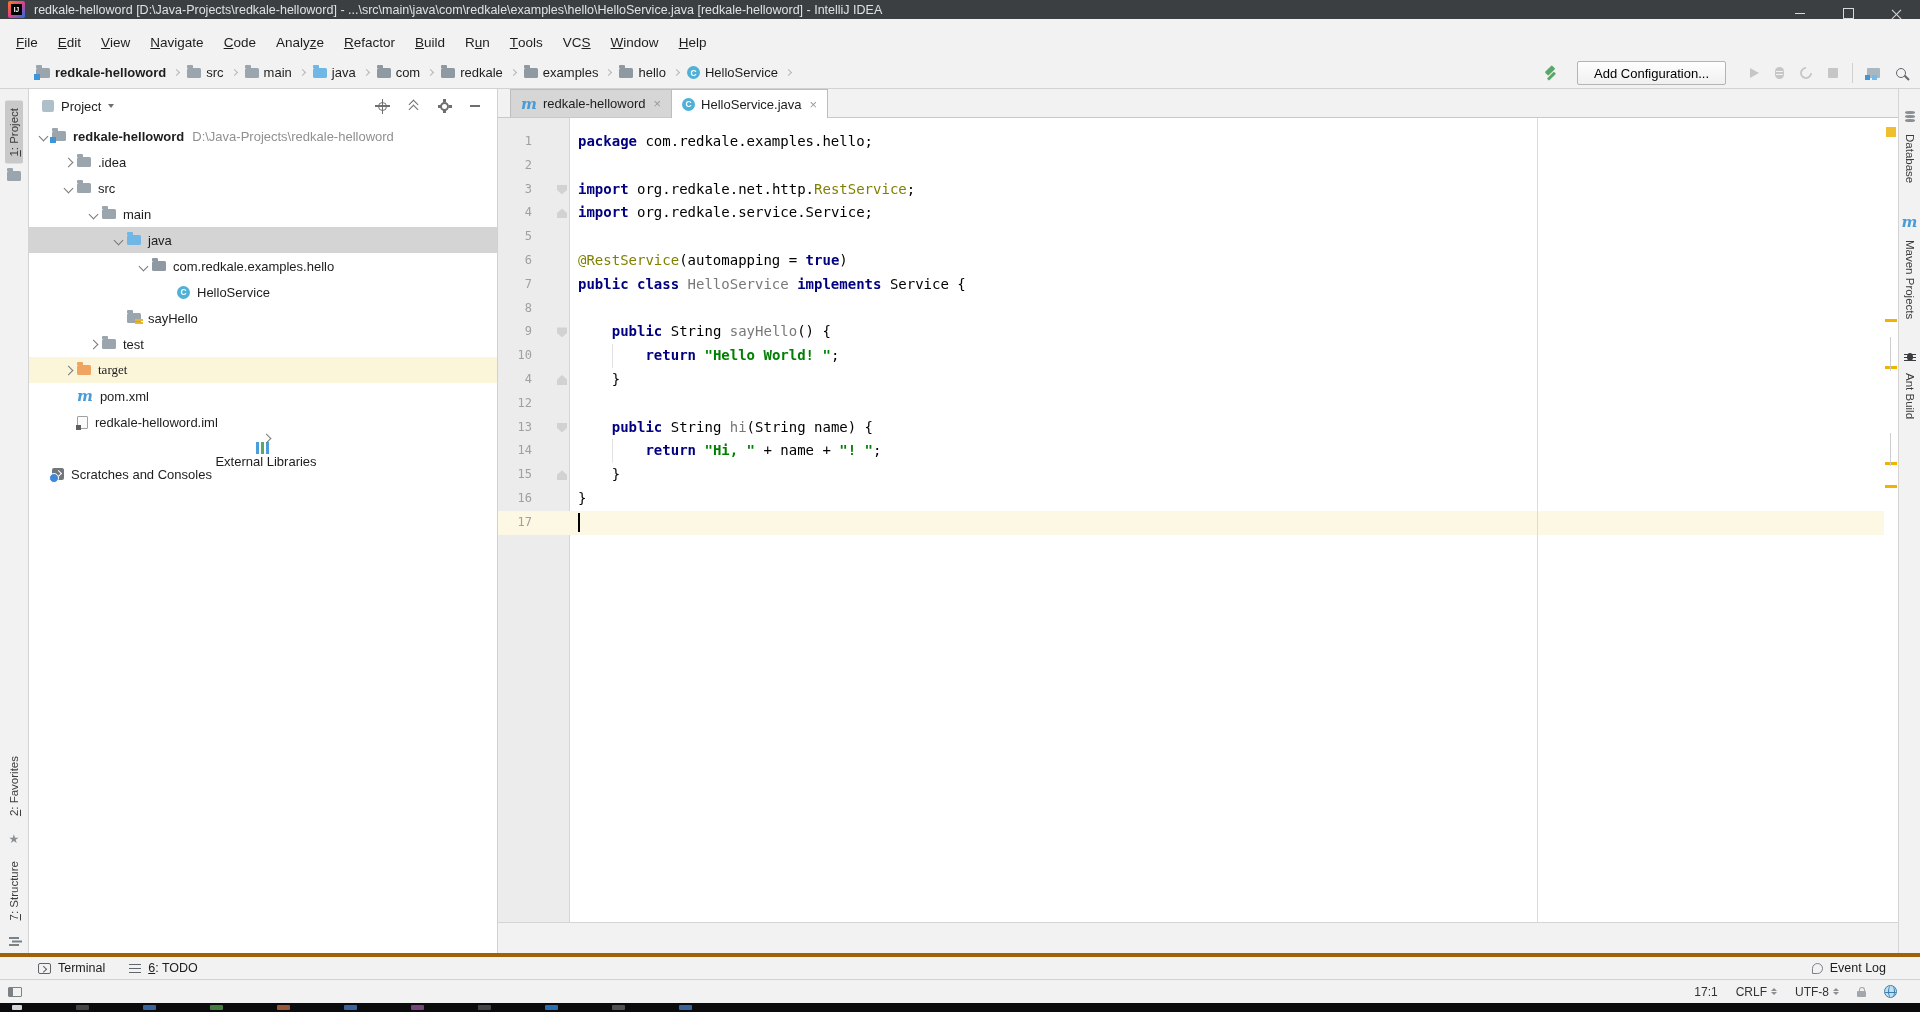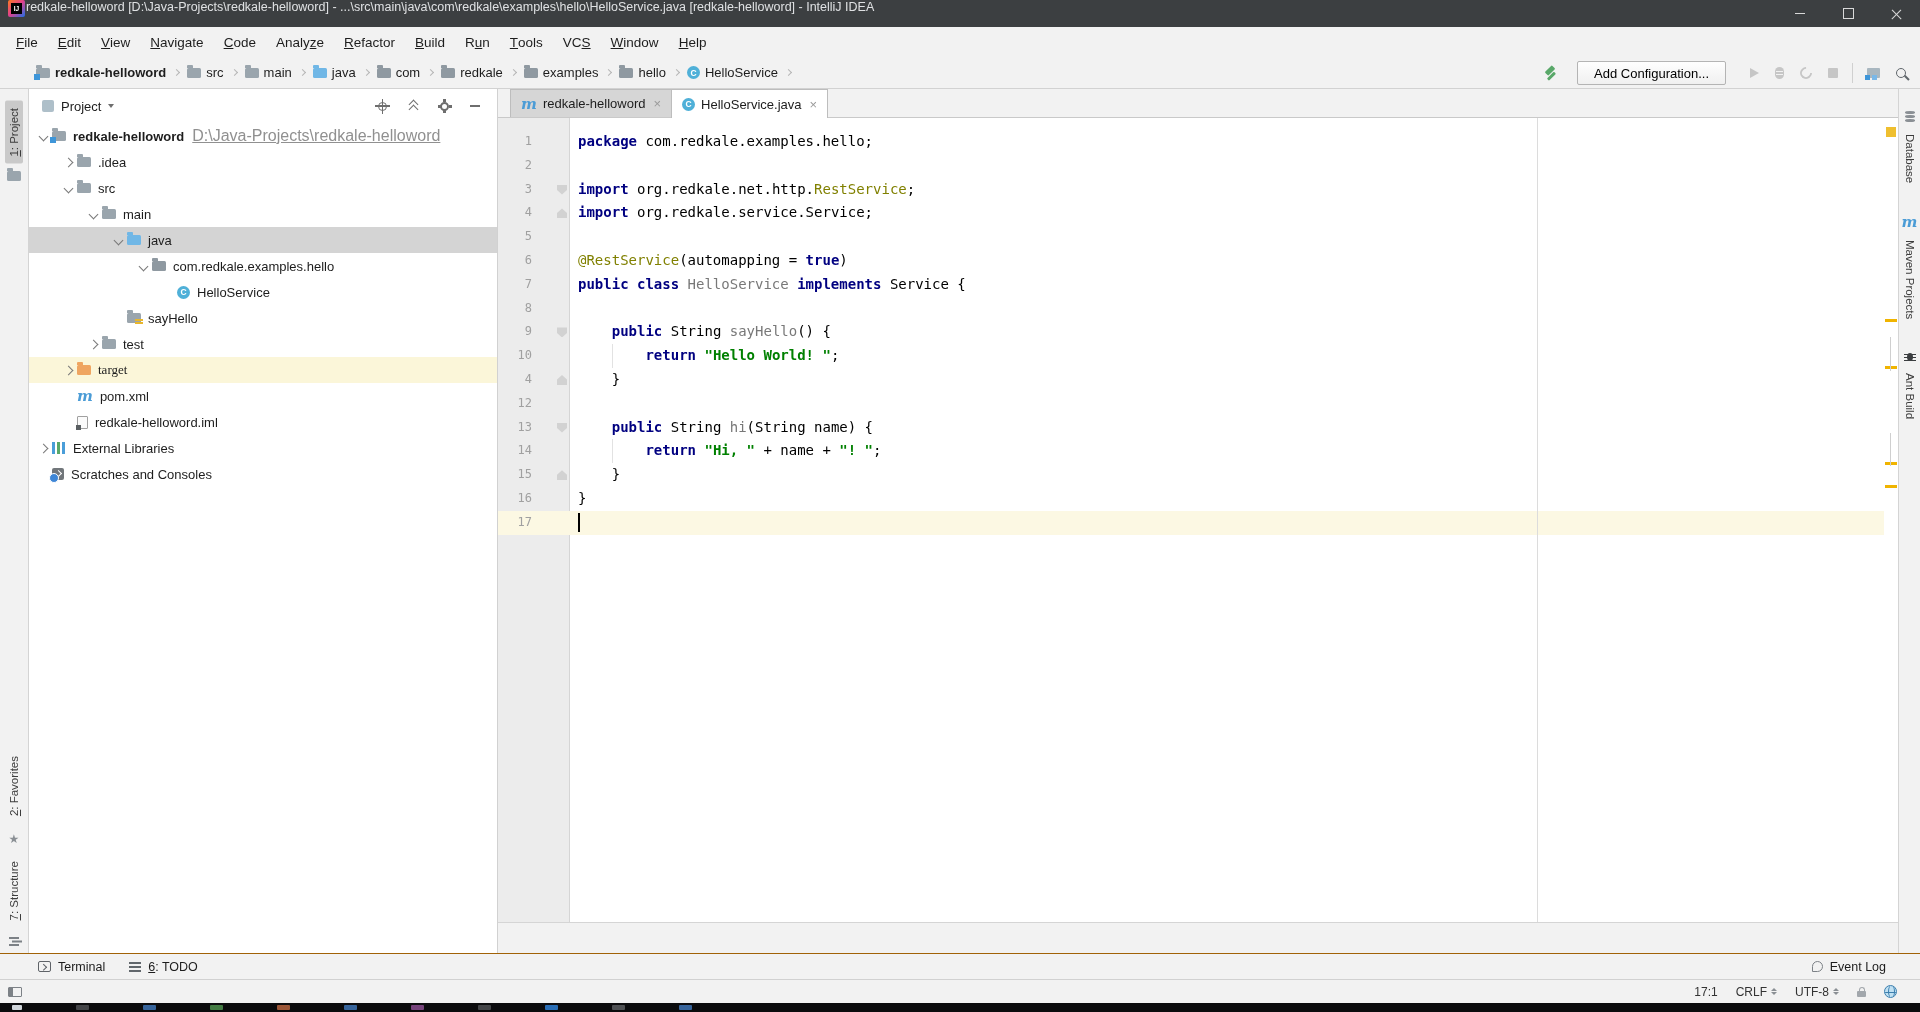--- a/index.html
+++ b/index.html
@@ -1,21 +1,21 @@
 <!DOCTYPE html>
 <html><head>
 <meta charset="utf-8">
 <style>
   html,body{margin:0;padding:0;background:#888;}
   *{box-sizing:border-box;}
   .app{position:relative;width:1920px;height:1012px;background:#f2f2f2;overflow:hidden;
        font-family:"Liberation Sans",sans-serif;color:#1d1d1d;}
   
-  .titlebar{position:absolute;left:0;top:0;width:100%;height:27px;background:#3c3f41;
-            display:flex;padding-left:8px;gap:1px;}
+  .titlebar{position:absolute;left:0;top:0;width:100%;height:19px;background:#3c3f41;
+            display:flex;align-items:center;padding-left:8px;gap:9px;}
   .idea-logo{width:17px;height:17px;border-radius:2px;flex:none;
              background:linear-gradient(135deg,#fc7a1e,#e1418c 48%,#1a6fe8);
              display:flex;align-items:center;justify-content:center;}
   .idea-logo::after{content:'IJ';width:11px;height:11px;background:#000;color:#fff;
              font:bold 6.5px/11px "Liberation Sans",sans-serif;text-align:center;}
   .win-title{font-size:12.5px;color:#dfe1e3;white-space:nowrap;}
   .win-btns{position:absolute;right:0;top:0;height:27px;display:flex;}
   .win-btn{width:48px;height:27px;display:flex;align-items:center;justify-content:center;position:relative;}
   .wb-min::before{content:'';width:10px;height:1.3px;background:#d9d9d9;}
   .wb-max::before{content:'';width:9px;height:9px;border:1.3px solid #d9d9d9;}
@@ -128,21 +128,21 @@
   .project-panel{position:absolute;left:29px;top:0;width:469px;height:100%;background:#fff;border-right:1px solid #d1d1d1;}
   .pp-header{display:flex;align-items:center;height:34px;padding:0 10px 0 13px;gap:7px;font-size:13px;}
   .pp-sp{flex:1;}
   .pp-ico{margin:0 7px;flex:none;}
   .tree{font-size:13px;}
   .tree-row{display:flex;align-items:center;height:26px;white-space:nowrap;}
   .tree-row.selected{background:#d4d4d4;}
   .tree-row.hl{background:#fbf6d9;}
   .tree-ico{margin-right:7px;}
   .tree-label.b{font-weight:bold;}
-  .tree-sub{margin-left:8px;color:#909090;font-size:16px;text-decoration:underline;}
+  .tree-sub{margin-left:8px;color:#909090;font-size:13px;}
   
   .editor-area{position:absolute;left:498px;top:0;width:1400px;height:100%;background:#fff;}
   .tabbar{position:absolute;left:0;top:0;width:100%;height:29px;background:#f2f2f2;border-bottom:1px solid #c9c9c9;
           display:flex;align-items:flex-end;padding-left:12px;}
   .tab{display:flex;align-items:center;gap:6px;height:28px;padding:0 8px 0 10px;font-size:13px;
        background:#d6d6d6;border:1px solid #bdbdbd;border-bottom:none;margin-right:-1px;}
   .tab.active{background:#fff;height:29px;margin-bottom:-1px;}
   .tab-close{color:#9a9a9a;font-size:13px;line-height:13px;padding:0 2px;}
   .editor-body{position:absolute;left:0;top:29px;right:0;bottom:31px;background:#fff;overflow:hidden;}
   .gutter-bg{position:absolute;left:0;top:0;bottom:0;width:72px;background:#ececec;border-right:1px solid #d5d5d5;}
@@ -162,21 +162,21 @@
   .tk-ann{color:#808000;}
   .tk-ref{color:#787878;}
   .margin-guide{position:absolute;left:1039px;top:0;bottom:0;width:1px;background:#dcdcdc;}
   .indent-guide{position:absolute;left:114px;width:1px;height:23.8px;background:#e2e2e2;}
   .caret-bar{position:absolute;left:80px;width:1.6px;height:19px;background:#000;}
   .err-stripe{position:absolute;right:0;top:0;bottom:0;width:14px;}
   .err-square{position:absolute;top:9px;right:2px;width:10px;height:10px;background:#efbf2f;}
   .err-mark{position:absolute;right:1px;width:12px;height:3px;background:#f0b400;}
   .editor-foot{position:absolute;left:0;bottom:0;right:0;height:31px;background:#f2f2f2;border-top:1px solid #d5d5d5;}
   
-  .bottom-bar{position:absolute;left:0;top:953px;width:100%;height:26px;background:#f2f2f2;border-top:1px solid #a16207;
+  .bottom-bar{position:absolute;left:0;top:953px;width:100%;height:26px;background:#f2f2f2;border-top:4px solid #a16207;
               display:flex;align-items:center;font-size:12.5px;}
   .bb-item{display:flex;align-items:center;gap:7px;padding:0 12px;height:100%;}
   .bb-item u{text-decoration:underline;}
   .bb-left{display:flex;padding-left:26px;}
   .bb-right{margin-left:auto;display:flex;padding-right:22px;}
   .statusbar{position:absolute;left:0;top:979px;width:100%;height:24px;background:#f2f2f2;border-top:1px solid #d1d1d1;
              display:flex;align-items:center;font-size:12px;color:#333;}
   .sb-left{padding-left:8px;display:flex;align-items:center;}
   .sb-right{margin-left:auto;display:flex;align-items:center;padding-right:14px;}
   .sb-item{display:flex;align-items:center;padding:0 9px;}
@@ -373,21 +373,21 @@
           <div class="tree-row" style="padding-left: 31px;">
             <span class="chev-slot"></span>
             <span class="i-maven tree-ico"></span>
             <span class="tree-label">pom.xml</span>
           </div>
           <div class="tree-row" style="padding-left: 31px;">
             <span class="chev-slot"></span>
             <span class="i-iml tree-ico"></span>
             <span class="tree-label">redkale-helloword.iml</span>
           </div>
-          <div class="tree-row" style="padding-left: 6px;">
+          <div class="tree-row" style="padding-left: 6px; flex-direction: column;">
             <span class="chev-slot">
               <span class="chev right"></span>
             </span>
             <span class="i-libs tree-ico"></span>
             <span class="tree-label">External Libraries</span>
           </div>
           <div class="tree-row" style="padding-left: 6px;">
             <span class="chev-slot"></span>
             <span class="i-scratch tree-ico"></span>
             <span class="tree-label">Scratches and Consoles</span>

